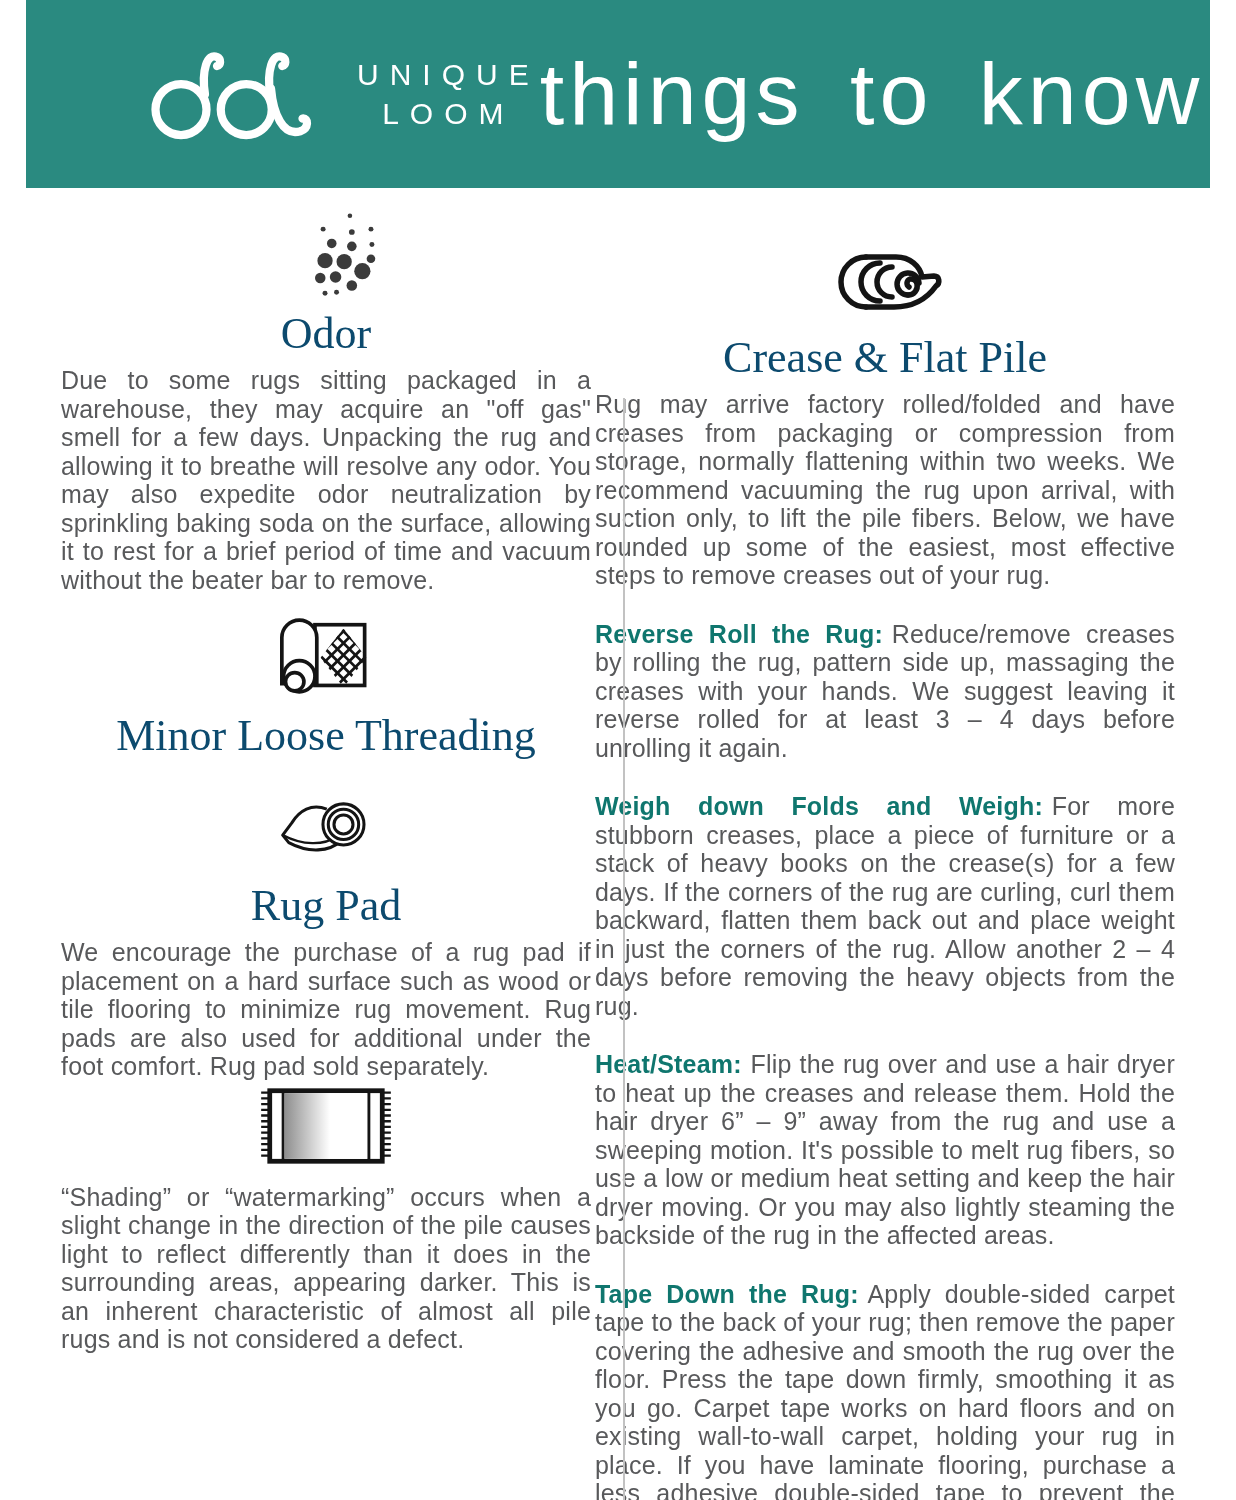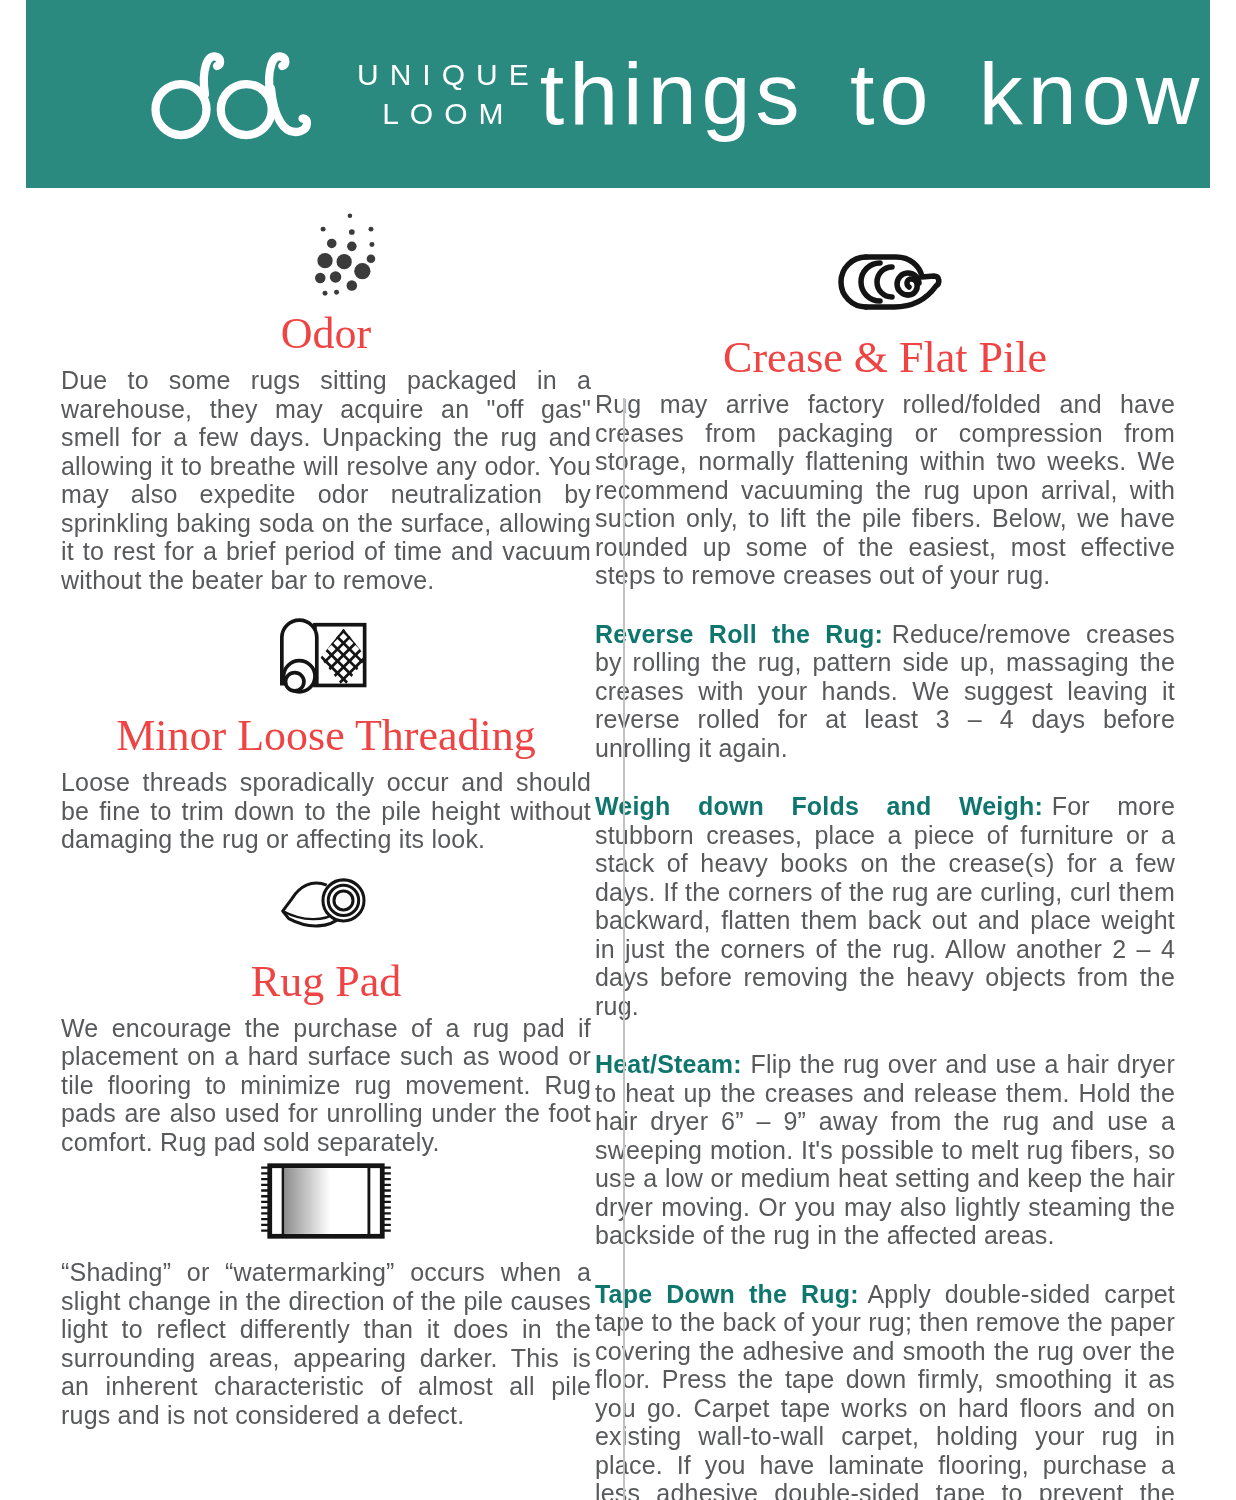--- a/index.html
+++ b/index.html
@@ -33,33 +33,33 @@
     position:absolute;left:597px;top:210px;width:2px;height:1252px;
     background:#c2c2c2;
   }
   .col{box-sizing:border-box;}
   .col-left{width:530px;padding-top:2px;}
   .col-right{width:580px;margin-left:auto;padding-top:42px;}
   .section{text-align:center;}
   .icon-wrap{display:flex;justify-content:center;align-items:flex-end;}
   .heading{
     font-family:"Liberation Serif", serif;font-weight:normal;
-    color:#ef4444;font-size:44px;line-height:1;margin:0 0 10px 0;text-align:center;
+    color:#0c4a6e;font-size:44px;line-height:1;margin:0 0 10px 0;text-align:center;
   }
   .body-text{
     text-align:justify;color:#58595B;font-size:25px;line-height:28.5px;
     margin:0;letter-spacing:0.2px;
   }
   .tip{margin:0 0 30px 0;}
   .tip b{color:#0f766e;font-weight:bold;margin-right:0.35em;}
   
   .s-odor .icon-wrap{height:88px;margin-bottom:14px;}
   .s-odor{margin-bottom:16px;}
   .s-threading .icon-wrap{height:92px;margin-bottom:12px;}
-  .s-threading{margin-bottom:16px;}
+  .s-threading{margin-bottom:36px;}
   .s-rugpad .icon-wrap{height:76px;margin-bottom:14px;}
   .s-rugpad{margin-bottom:4px;}
   .s-shading .icon-wrap{height:82px;margin-bottom:16px;}
   
   .s-crease .icon-wrap{height:64px;margin-bottom:22px;}
   .s-crease .body-text{margin-bottom:30px;}
   .ink{stroke:#141414;}
 </style>
 </head>
 <body>
@@ -135,35 +135,34 @@
                 <path d="M 112 -10 L 2 100"></path>
               <path d="M 151 -10 L 41 100"></path>
                 <path d="M 164 -10 L 54 100"></path>
             </g>
             <path d="M 12 80 L 12 30 A 19 19 0 0 1 50 30 L 50 80 Z" fill="#ffffff" class="ink" stroke-width="4"></path>
             <circle cx="31" cy="72" r="17" fill="#ffffff" class="ink" stroke-width="4"></circle>
             <circle cx="26" cy="78" r="10" fill="#ffffff" class="ink" stroke-width="4"></circle>
           </svg>
         </div>
         <h2 class="heading">Minor Loose Threading</h2>
-        <p class="body-text">Loose threads sporadically occur and should be fine to trim down to the pile height without damaging the rug or affecting its look.</p>
       </div>
 
       <div class="section s-rugpad">
         <div class="icon-wrap">
           <svg width="130" height="76" viewBox="0 0 130 100" aria-hidden="true">
             <path d="M 66 20 C 46 12 30 22 20 38 L 8 54 L 16 64 C 42 78 70 76 84 62 L 84 48" fill="#ffffff" class="ink" stroke-width="4" stroke-linejoin="round"></path>
             <path d="M 8 54 C 34 68 62 68 80 56" fill="none" class="ink" stroke-width="3"></path>
             <circle cx="88" cy="40" r="27" fill="#ffffff" class="ink" stroke-width="4"></circle>
             <circle cx="88" cy="40" r="20" fill="#ffffff" class="ink" stroke-width="4"></circle>
             <circle cx="88" cy="40" r="12.5" fill="#ffffff" class="ink" stroke-width="4"></circle>
           </svg>
         </div>
         <h2 class="heading">Rug Pad</h2>
-        <p class="body-text">We encourage the purchase of a rug pad if placement on a hard surface such as wood or tile flooring to minimize rug movement. Rug pads are also used for unrolling under the foot comfort. Rug pad sold separately.</p>
+        <p class="body-text">We encourage the purchase of a rug pad if placement on a hard surface such as wood or tile flooring to minimize rug movement. Rug pads are also used for additional under the foot comfort. Rug pad sold separately.</p>
       </div>
 
       <div class="section s-shading">
         <div class="icon-wrap">
           <svg width="134" height="82" viewBox="0 0 140 86" aria-hidden="true">
             <defs>
               <linearGradient id="shgrad" x1="0" y1="0" x2="1" y2="0">
                 <stop offset="0" stop-color="#8f8f8f"></stop>
                 <stop offset="0.55" stop-color="#ffffff"></stop>
               </linearGradient>

